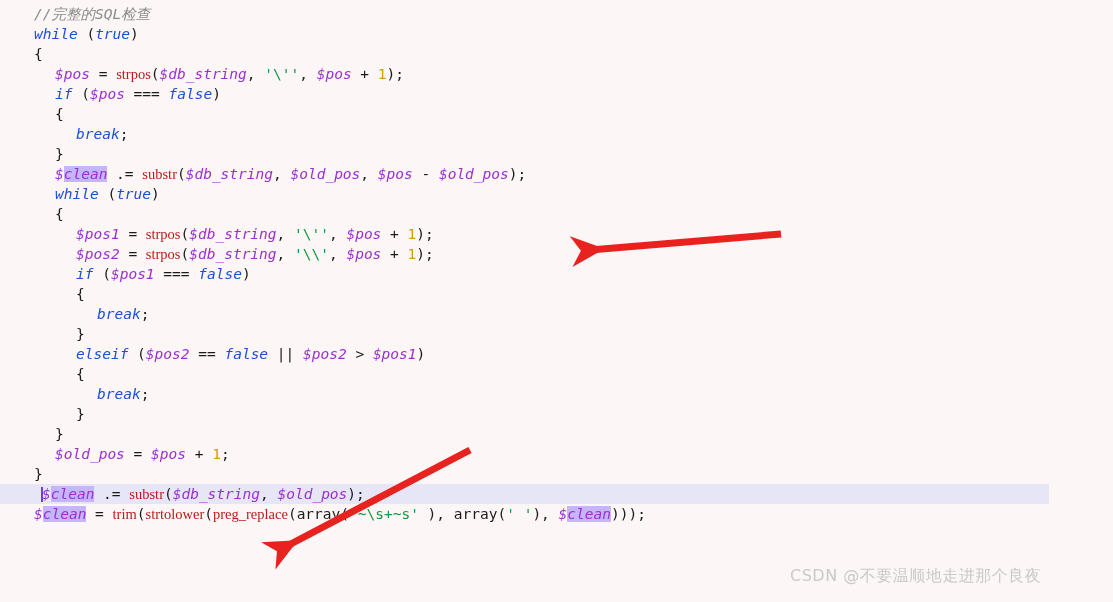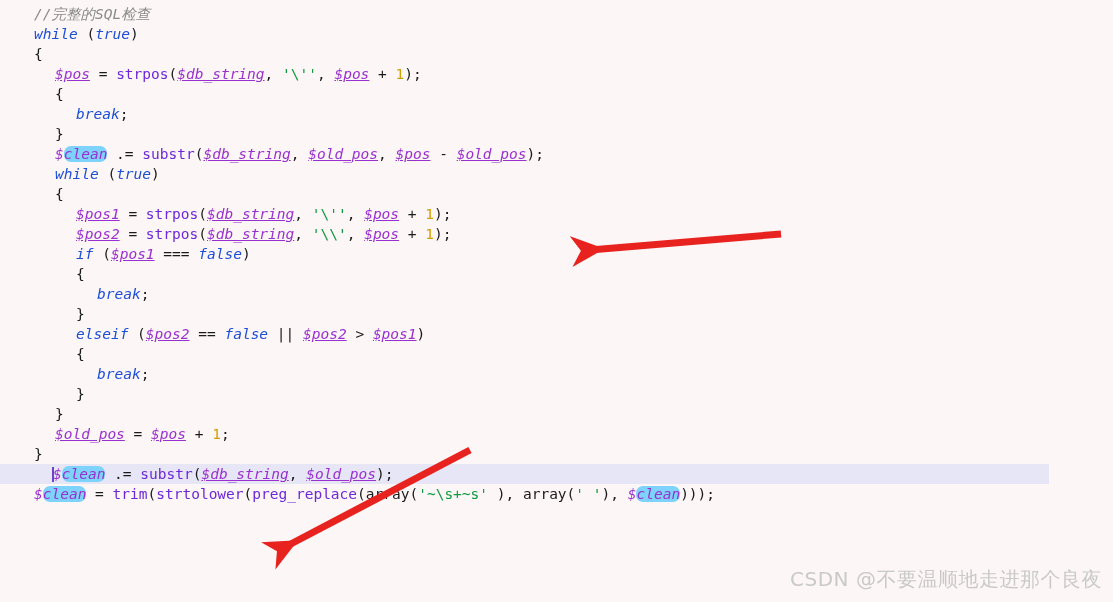--- a/index.html
+++ b/index.html
@@ -35,49 +35,49 @@
     height: 20px;
     line-height: 20px;
     font-size: 14.5px;
     white-space: pre;
     padding-left: 34px;
     box-sizing: border-box;
     letter-spacing: 0px;
   }
   .code-line.current {
     background: #e6e6f7;
-    padding-left: 53px;
+    padding-left: 42px;
   }
 
   
   .tok-comment { color: #8a8a8a; font-style: italic; }
   .tok-kw      { color: #1d4ed8; font-style: italic; }
   .tok-var     { color: #9b30d0; font-style: italic; }
-  .tok-var-u   { color: #9b30d0; font-style: italic; text-decoration: underline; text-decoration-color: #9b30d0; }
-  .tok-fn      { color: #6d28d9; }
+  .tok-var-u   { color: #9b30d0; font-style: italic; text-decoration-color: #9b30d0; }
+  .tok-fn      { color: #b91c1c; font-family: Liberation Serif, serif; }
   .tok-plain   { color: #1a1a1a; }
   .tok-str     { color: #0f9b3f; }
   .tok-num     { color: #d39e00; }
-  .hl-match    { background: #7dd3fc; border-radius: 7px; }
+  .hl-match    { background: #c4b5fd; }
 
   .caret {
     display: inline-block;
     width: 0;
     border-left: 2px solid #6b43c9;
     height: 15px;
     vertical-align: -3px;
     margin: 0 -1px;
   }
 
   
   .watermark {
     position: absolute;
     color: #c9c9c9;
     font-family: "DejaVu Sans", "Liberation Sans", sans-serif;
-    font-size: 20px;
+    font-size: 16px;
     white-space: nowrap;
     letter-spacing: 0.5px;
     pointer-events: none;
   }
 
   .arrow-layer {
     position: absolute;
     left: 0; top: 0;
     width: 1113px; height: 602px;
     pointer-events: none;
@@ -86,20 +86,21 @@
 </head>
 <body>
 
 <div id="editor">
 
   <div class="code-area" id="code-area">
       <div class="code-line"><span style="display:inline-block;width:0px"></span><span class="tok-comment">//完整的SQL检查</span></div>
       <div class="code-line"><span style="display:inline-block;width:0px"></span><span class="tok-kw">while</span><span class="tok-plain"> (</span><span class="tok-kw">true</span><span class="tok-plain">)</span></div>
       <div class="code-line"><span style="display:inline-block;width:0px"></span><span class="tok-plain">{</span></div>
       <div class="code-line"><span style="display:inline-block;width:21px"></span><span class="tok-var-u">$pos</span><span class="tok-plain"> = </span><span class="tok-fn">strpos</span><span class="tok-plain">(</span><span class="tok-var-u">$db_string</span><span class="tok-plain">, </span><span class="tok-str">'\''</span><span class="tok-plain">, </span><span class="tok-var-u">$pos</span><span class="tok-plain"> + </span><span class="tok-num">1</span><span class="tok-plain">);</span></div>
+      <div class="code-line"><span style="display:inline-block;width:21px"></span><span class="tok-kw">if</span><span class="tok-plain"> (</span><span class="tok-var-u">$pos</span><span class="tok-plain"> === </span><span class="tok-kw">false</span><span class="tok-plain">)</span></div>
       <div class="code-line"><span style="display:inline-block;width:21px"></span><span class="tok-plain">{</span></div>
       <div class="code-line"><span style="display:inline-block;width:42px"></span><span class="tok-kw">break</span><span class="tok-plain">;</span></div>
       <div class="code-line"><span style="display:inline-block;width:21px"></span><span class="tok-plain">}</span></div>
       <div class="code-line"><span style="display:inline-block;width:21px"></span><span class="tok-var">$</span><span class="tok-var hl-match">clean</span><span class="tok-plain"> .= </span><span class="tok-fn">substr</span><span class="tok-plain">(</span><span class="tok-var-u">$db_string</span><span class="tok-plain">, </span><span class="tok-var-u">$old_pos</span><span class="tok-plain">, </span><span class="tok-var-u">$pos</span><span class="tok-plain"> - </span><span class="tok-var-u">$old_pos</span><span class="tok-plain">);</span></div>
       <div class="code-line"><span style="display:inline-block;width:21px"></span><span class="tok-kw">while</span><span class="tok-plain"> (</span><span class="tok-kw">true</span><span class="tok-plain">)</span></div>
       <div class="code-line"><span style="display:inline-block;width:21px"></span><span class="tok-plain">{</span></div>
       <div class="code-line"><span style="display:inline-block;width:42px"></span><span class="tok-var-u">$pos1</span><span class="tok-plain"> = </span><span class="tok-fn">strpos</span><span class="tok-plain">(</span><span class="tok-var-u">$db_string</span><span class="tok-plain">, </span><span class="tok-str">'\''</span><span class="tok-plain">, </span><span class="tok-var-u">$pos</span><span class="tok-plain"> + </span><span class="tok-num">1</span><span class="tok-plain">);</span></div>
       <div class="code-line"><span style="display:inline-block;width:42px"></span><span class="tok-var-u">$pos2</span><span class="tok-plain"> = </span><span class="tok-fn">strpos</span><span class="tok-plain">(</span><span class="tok-var-u">$db_string</span><span class="tok-plain">, </span><span class="tok-str">'\\'</span><span class="tok-plain">, </span><span class="tok-var-u">$pos</span><span class="tok-plain"> + </span><span class="tok-num">1</span><span class="tok-plain">);</span></div>
       <div class="code-line"><span style="display:inline-block;width:42px"></span><span class="tok-kw">if</span><span class="tok-plain"> (</span><span class="tok-var-u">$pos1</span><span class="tok-plain"> === </span><span class="tok-kw">false</span><span class="tok-plain">)</span></div>
       <div class="code-line"><span style="display:inline-block;width:42px"></span><span class="tok-plain">{</span></div>

